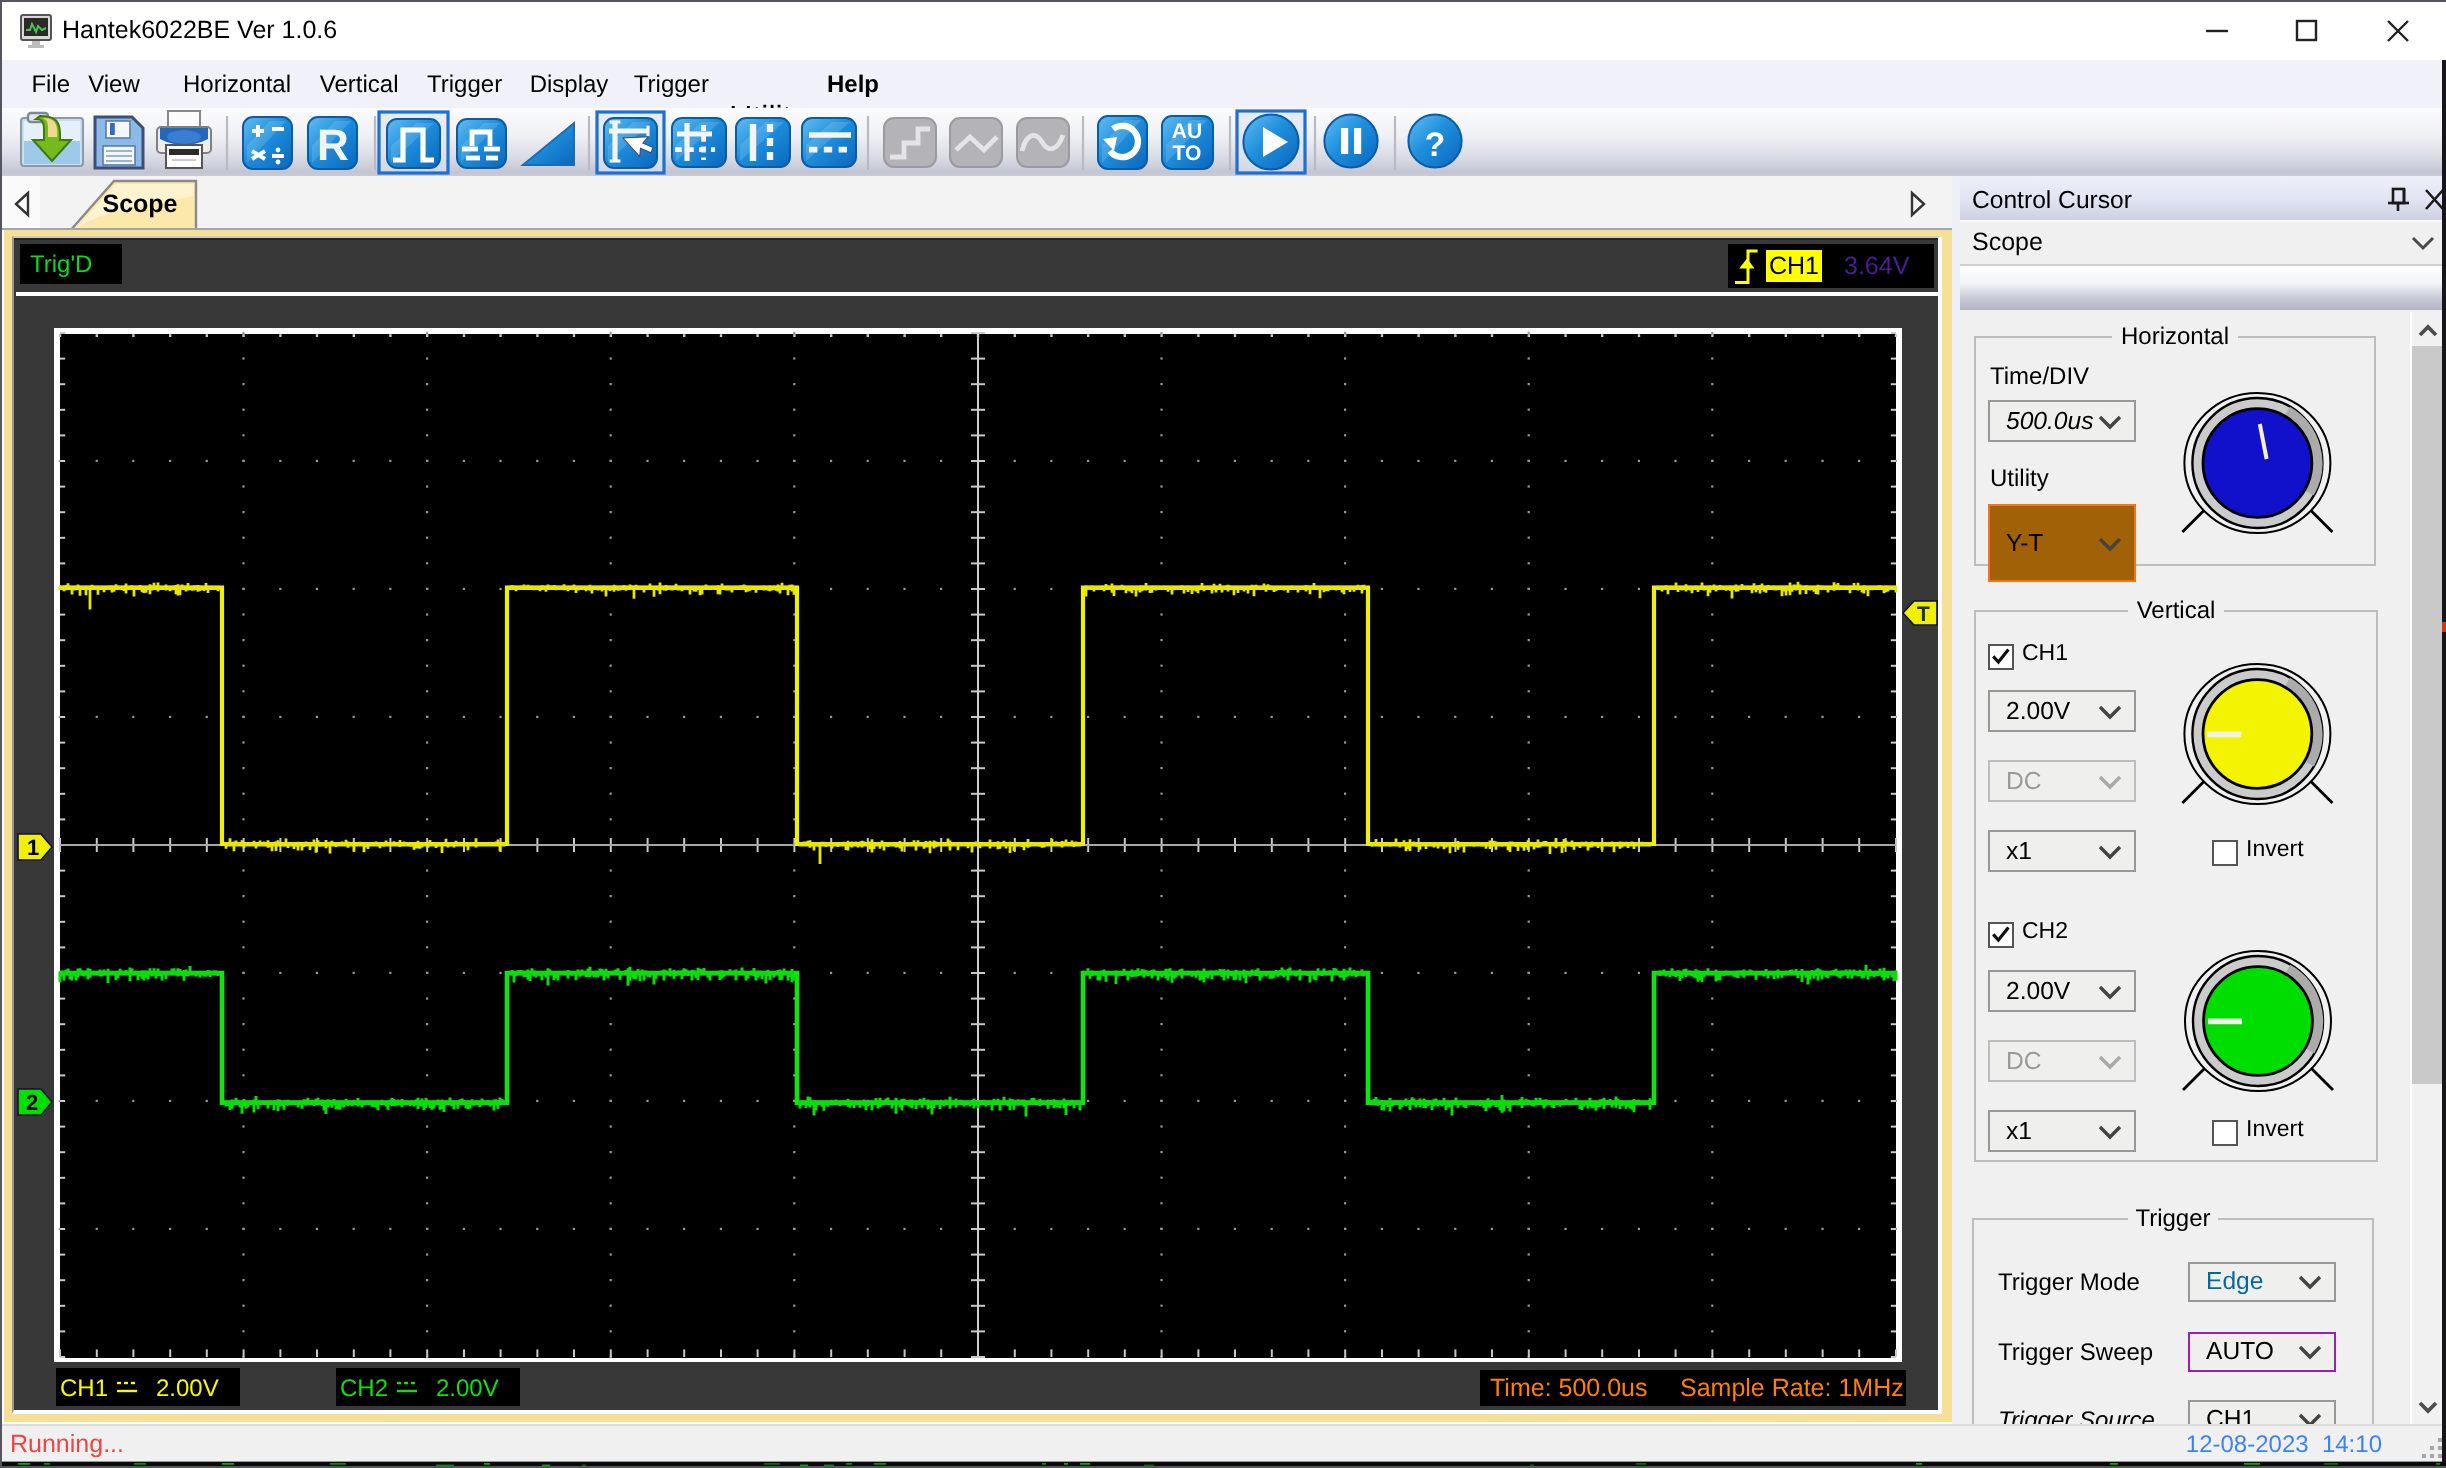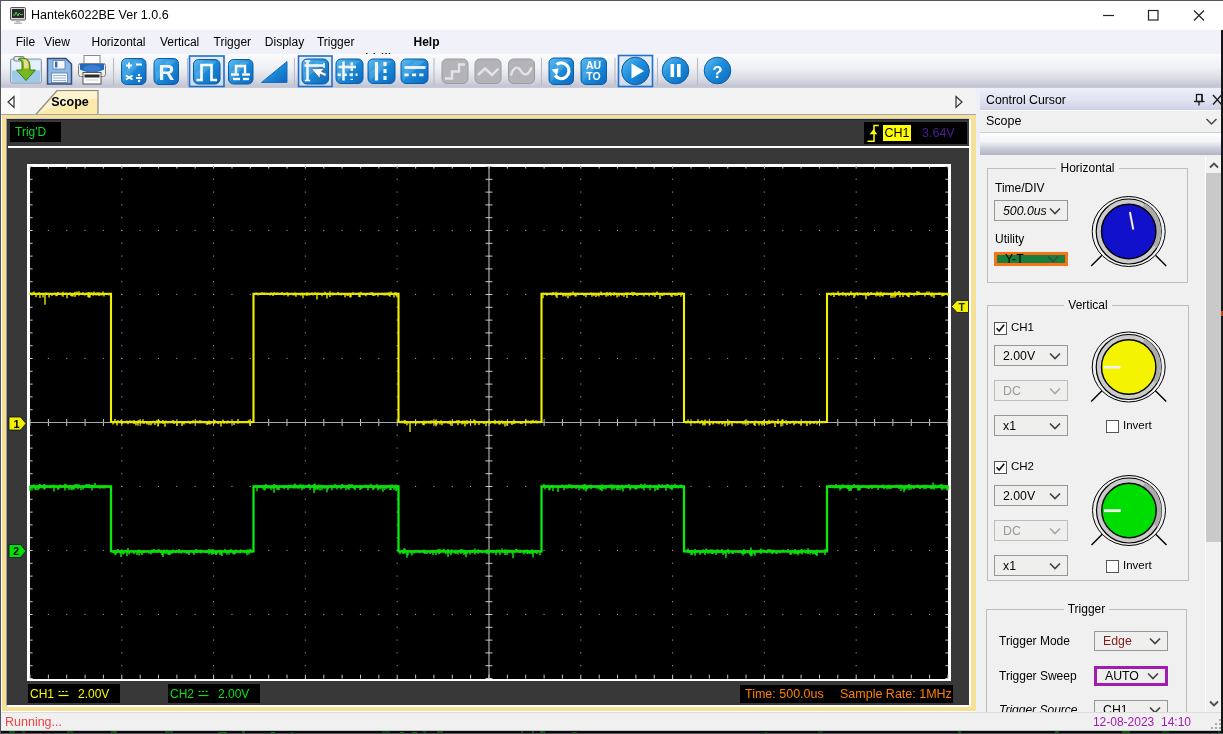--- a/index.html
+++ b/index.html
@@ -1193,21 +1193,21 @@
 <legend style="margin:0 auto;padding:0 4px;font-size:12px;color:#000;">Horizontal</legend>
   </fieldset>
 <span class="abs" style="left:995px;top:181px;font-size:12px;">Time/DIV</span>
 <div style="position:absolute;left:994px;top:200px;width:74px;height:21px;background:#efefed;border:1px solid #979797;box-sizing:border-box;">
 <span style="position:absolute;left:8px;top:50%;transform:translateY(-52%);font-size:12.3px;color:#000;white-space:nowrap;font-style:italic;">500.0us</span>
 <svg style="position:absolute;right:6px;top:50%;transform:translateY(-50%);" width="12" height="8">
       <path d="M1 1.5 L6 6.5 L11 1.5" fill="none" stroke="#444" stroke-width="1.7"></path>
     </svg>
 </div>
 <span class="abs" style="left:995px;top:232px;font-size:12px;">Utility</span>
-<div style="position:absolute;left:994px;top:252px;width:74px;height:14px;background:#15803d;border:3px solid #f97316;box-sizing:border-box;">
+<div style="position:absolute;left:994px;top:252px;width:74px;height:39px;background:#a16207;border:1px solid #f97316;box-sizing:border-box;">
 <span style="position:absolute;left:8px;top:50%;transform:translateY(-52%);font-size:12.3px;color:#000;white-space:nowrap;">Y-T</span>
 <svg style="position:absolute;right:6px;top:50%;transform:translateY(-50%);" width="12" height="8">
       <path d="M1 1.5 L6 6.5 L11 1.5" fill="none" stroke="#444" stroke-width="1.7"></path>
     </svg>
 </div>
 <fieldset style="position:absolute;left:987px;top:298px;width:202px;height:283px;border:1px solid #bdbdbd;margin:0;padding:0;box-sizing:border-box;">
 <legend style="margin:0 auto;padding:0 4px;font-size:12px;color:#000;">Vertical</legend>
   </fieldset>
 <svg style="position:absolute;left:994px;top:322px;" width="13" height="13">
     <rect x="0.5" y="0.5" width="12" height="12" fill="#fff" stroke="#555"></rect>
@@ -1261,27 +1261,27 @@
 </div>
 <svg style="position:absolute;left:1106px;top:559.5px;" width="13" height="13">
     <rect x="0.5" y="0.5" width="12" height="12" fill="#fff" stroke="#555"></rect>
   </svg>
 <span style="position:absolute;left:1123px;top:558.5px;font-size:11.5px;color:#000;">Invert</span>
 <fieldset style="position:absolute;left:986px;top:602px;width:201px;height:140px;border:1px solid #bdbdbd;margin:0;padding:0;box-sizing:border-box;">
 <legend style="margin:0 auto;padding:0 4px;font-size:12px;color:#000;">Trigger</legend>
   </fieldset>
 <span class="abs" style="left:999px;top:634px;font-size:12px;">Trigger Mode</span>
 <div style="position:absolute;left:1094px;top:631px;width:74px;height:20px;background:#efefed;border:1px solid #979797;box-sizing:border-box;">
-<span style="position:absolute;left:8px;top:50%;transform:translateY(-52%);font-size:12.3px;color:#7f1d1d;white-space:nowrap;">Edge</span>
+<span style="position:absolute;left:8px;top:50%;transform:translateY(-52%);font-size:12.3px;color:#0369a1;white-space:nowrap;">Edge</span>
 <svg style="position:absolute;right:6px;top:50%;transform:translateY(-50%);" width="12" height="8">
       <path d="M1 1.5 L6 6.5 L11 1.5" fill="none" stroke="#444" stroke-width="1.7"></path>
     </svg>
 </div>
 <span class="abs" style="left:999px;top:669px;font-size:12px;">Trigger Sweep</span>
-<div style="position:absolute;left:1094px;top:666px;width:74px;height:20px;background:#efefed;border:3px solid #a21caf;box-sizing:border-box;">
+<div style="position:absolute;left:1094px;top:666px;width:74px;height:20px;background:#efefed;border:1px solid #a21caf;box-sizing:border-box;">
 <span style="position:absolute;left:8px;top:50%;transform:translateY(-52%);font-size:12.3px;color:#000;white-space:nowrap;">AUTO</span>
 <svg style="position:absolute;right:6px;top:50%;transform:translateY(-50%);" width="12" height="8">
       <path d="M1 1.5 L6 6.5 L11 1.5" fill="none" stroke="#444" stroke-width="1.7"></path>
     </svg>
 </div>
 <span class="abs" style="left:999px;top:703px;font-size:12px;font-style:italic;">Trigger Source</span>
 <div style="position:absolute;left:1094px;top:700px;width:74px;height:20px;background:#efefed;border:1px solid #979797;box-sizing:border-box;">
 <span style="position:absolute;left:8px;top:50%;transform:translateY(-52%);font-size:12.3px;color:#000;white-space:nowrap;">CH1</span>
 <svg style="position:absolute;right:6px;top:50%;transform:translateY(-50%);" width="12" height="8">
       <path d="M1 1.5 L6 6.5 L11 1.5" fill="none" stroke="#444" stroke-width="1.7"></path>
@@ -1313,21 +1313,21 @@
 <line x1="1153" y1="531.5" x2="1166.5" y2="545.0" stroke="#000" stroke-width="1.4"></line>
 <ellipse cx="1129" cy="510.5" rx="36.5" ry="35" fill="#f0f0f0" stroke="#000" stroke-width="1"></ellipse>
 <circle cx="1129" cy="510.5" r="32.5" fill="#cbcbcb" stroke="#000" stroke-width="1.2"></circle>
 <path d="M 1144 484.5 A 30 30 0 0 1 1155 525.5" fill="none" stroke="#ababab" stroke-width="5"></path>
 <circle cx="1129" cy="510.5" r="27.2" fill="#00dd00" stroke="#000" stroke-width="1.4"></circle>
 <line x1="1104" y1="510.7" x2="1121" y2="510.7" stroke="#f2f0ec" stroke-width="2.8"></line>
   </svg>
 
 <div class="abs" style="left:0;top:712px;width:1223px;height:19px;background:#f0f0f0;border-top:1px solid #dcdcdc;"></div>
 <span class="abs" style="left:5px;top:715px;font-size:12.5px;color:#ef4444;">Running...</span>
-<span class="abs" style="right:32px;top:715px;font-size:12px;color:#a21caf;">12-08-2023&nbsp; 14:10</span>
+<span class="abs" style="right:32px;top:715px;font-size:12px;color:#3b82f6;">12-08-2023&nbsp; 14:10</span>
 <svg class="abs" style="left:1211px;top:719px;" width="11" height="11">
     <g fill="#a8a8a8">
 <rect x="8" y="0" width="2" height="2"></rect>
       <rect x="8" y="4" width="2" height="2"></rect>
       <rect x="8" y="8" width="2" height="2"></rect>
 <rect x="4" y="4" width="2" height="2"></rect>
       <rect x="4" y="8" width="2" height="2"></rect>
       <rect x="0" y="8" width="2" height="2"></rect>
 </g>
   </svg>

